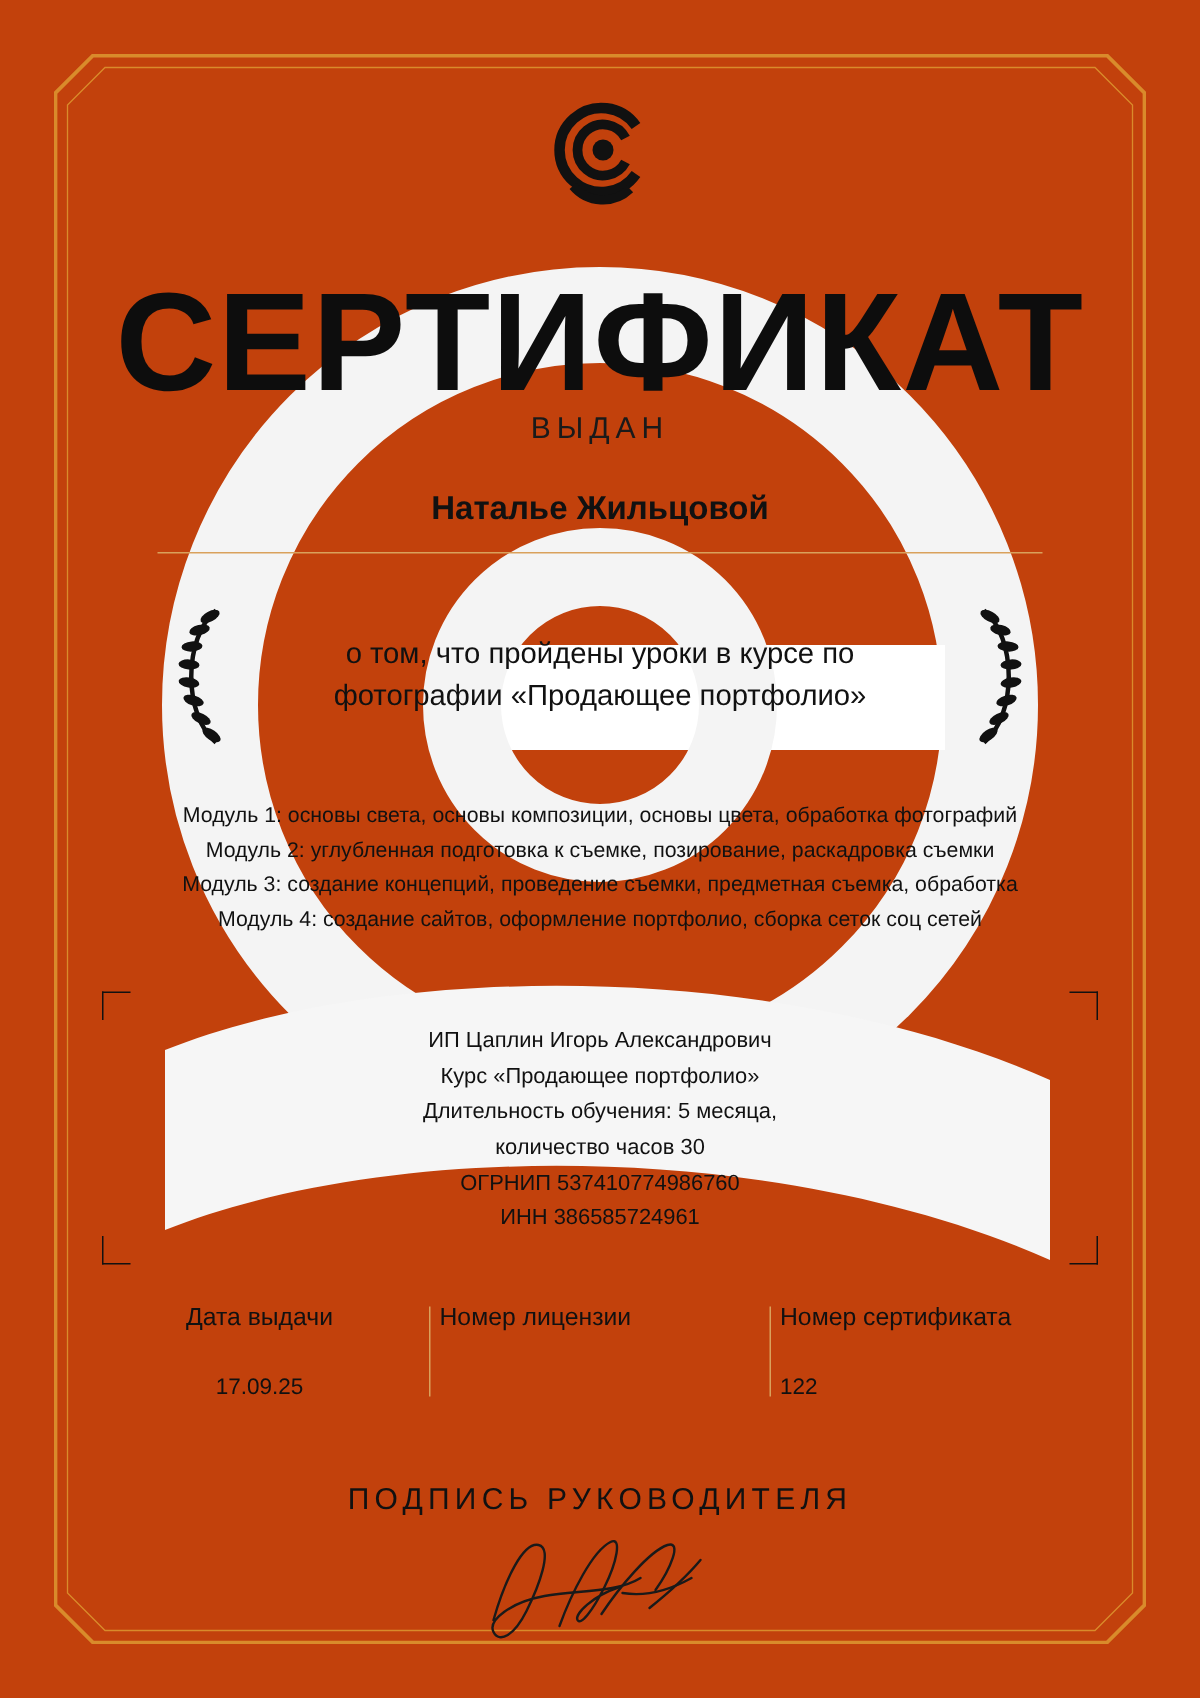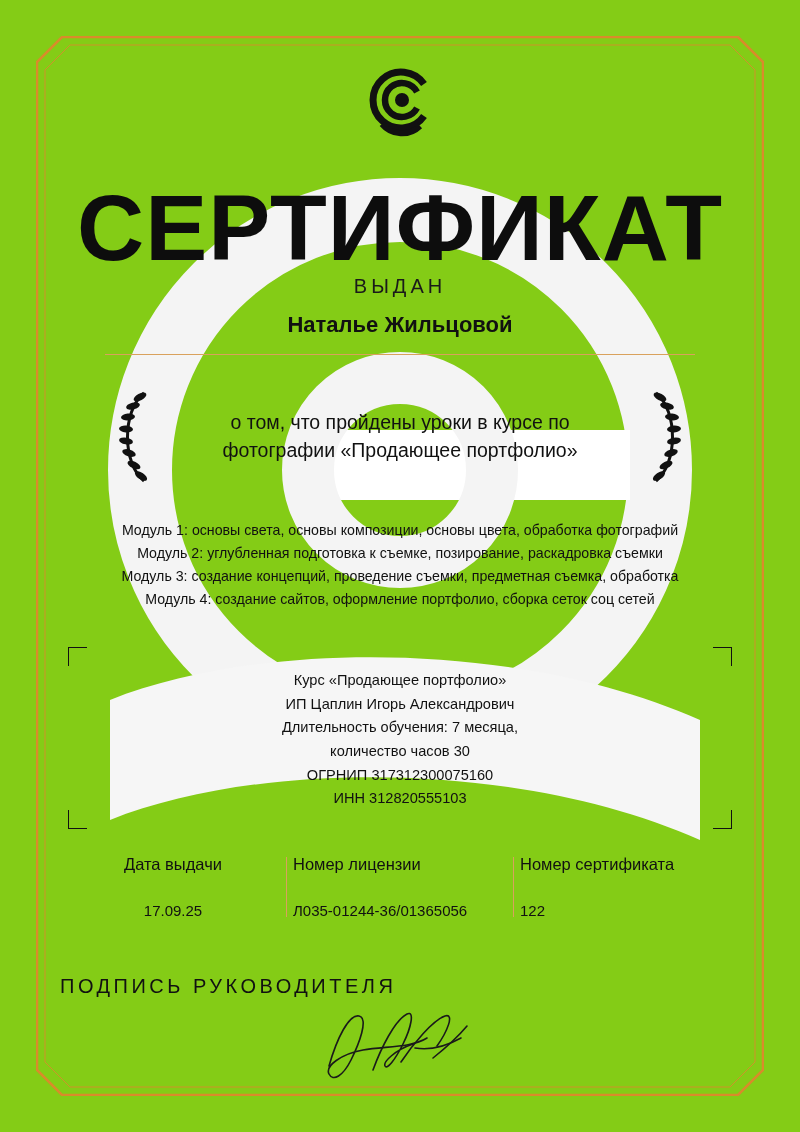--- a/index.html
+++ b/index.html
@@ -8,21 +8,21 @@
     background: #ffffff;
   }
   body {
     font-family: "Liberation Sans", sans-serif;
     color: #111111;
   }
   .page {
     position: relative;
     width: 800px;
     height: 1132px;
-    background: #84cc16;
+    background: #c2410c;
     overflow: hidden;
   }
 
   
   .watermark {
     position: absolute;
     left: 0; top: 0;
     width: 800px; height: 1132px;
     pointer-events: none;
   }
@@ -68,21 +68,21 @@
   .issued-label {
     text-align: center;
     font-size: 20px;
     letter-spacing: 4px;
     color: #1a1a1a;
   }
   .recipient {
     text-align: center;
     font-size: 22px;
     font-weight: bold;
-    margin-top: 14px;
+    margin-top: 28px;
     color: #111;
   }
   .rule {
     width: 590px;
     height: 1px;
     background: #d9a15c;
     margin: 16px auto 0 auto;
   }
 
   
@@ -153,20 +153,21 @@
     font-size: 16.5px;
     margin-bottom: 14px;
   }
   .meta-value {
     font-size: 15px;
     margin-top: 28px;
   }
 
   
   .sign-label {
+    text-align: center;
     margin-top: 56px;
     font-size: 20px;
     letter-spacing: 3.5px;
   }
   .sign-wrap {
     display: flex;
     justify-content: center;
     margin-top: 6px;
   }
 </style>
@@ -244,38 +245,37 @@
       <div>Модуль 3: создание концепций, проведение съемки, предметная съемка, обработка</div>
       <div>Модуль 4: создание сайтов, оформление портфолио, сборка сеток соц сетей</div>
     </div>
 
     <div class="org-block">
       <span class="corner tl"></span>
       <span class="corner tr"></span>
       <span class="corner bl"></span>
       <span class="corner br"></span>
       <div class="org-text">
+        <div>ИП Цаплин Игорь Александрович</div>
         <div>Курс «Продающее портфолио»</div>
-        <div>ИП Цаплин Игорь Александрович</div>
-        <div>Длительность обучения: 7 месяца,</div>
+        <div>Длительность обучения: 5 месяца,</div>
         <div>количество часов 30</div>
-        <div>ОГРНИП 317312300075160</div>
-        <div>ИНН 312820555103</div>
+        <div>ОГРНИП 537410774986760</div>
+        <div>ИНН 386585724961</div>
       </div>
     </div>
 
     <div class="meta">
       <div class="meta-cell left">
         <div class="meta-label">Дата выдачи</div>
         <div class="meta-value">17.09.25</div>
       </div>
       <div class="meta-sep"></div>
       <div class="meta-cell">
         <div class="meta-label">Номер лицензии</div>
-        <div class="meta-value">Л035-01244-36/01365056</div>
       </div>
       <div class="meta-sep"></div>
       <div class="meta-cell">
         <div class="meta-label">Номер сертификата</div>
         <div class="meta-value">122</div>
       </div>
     </div>
 
     <div class="sign-label">ПОДПИСЬ РУКОВОДИТЕЛЯ</div>
     <div class="sign-wrap">

